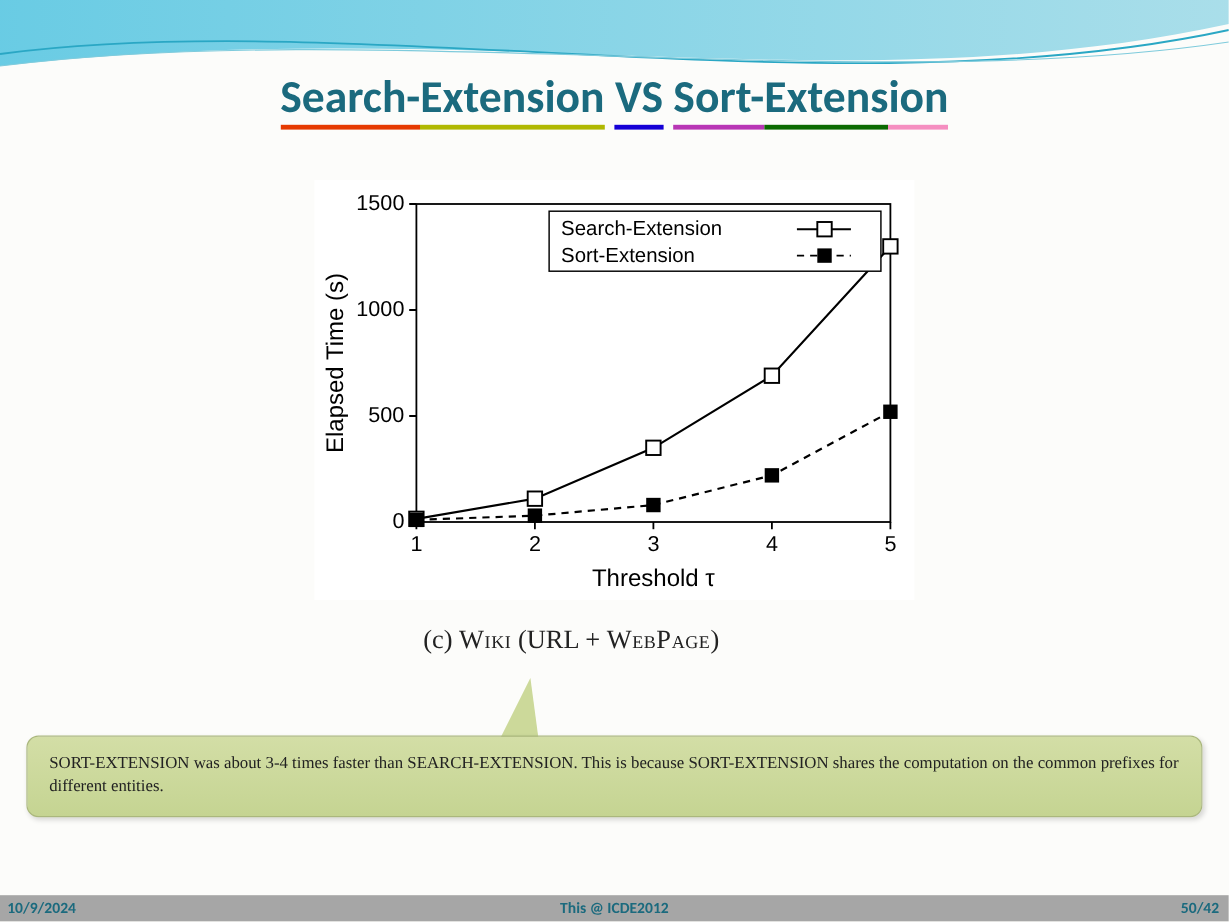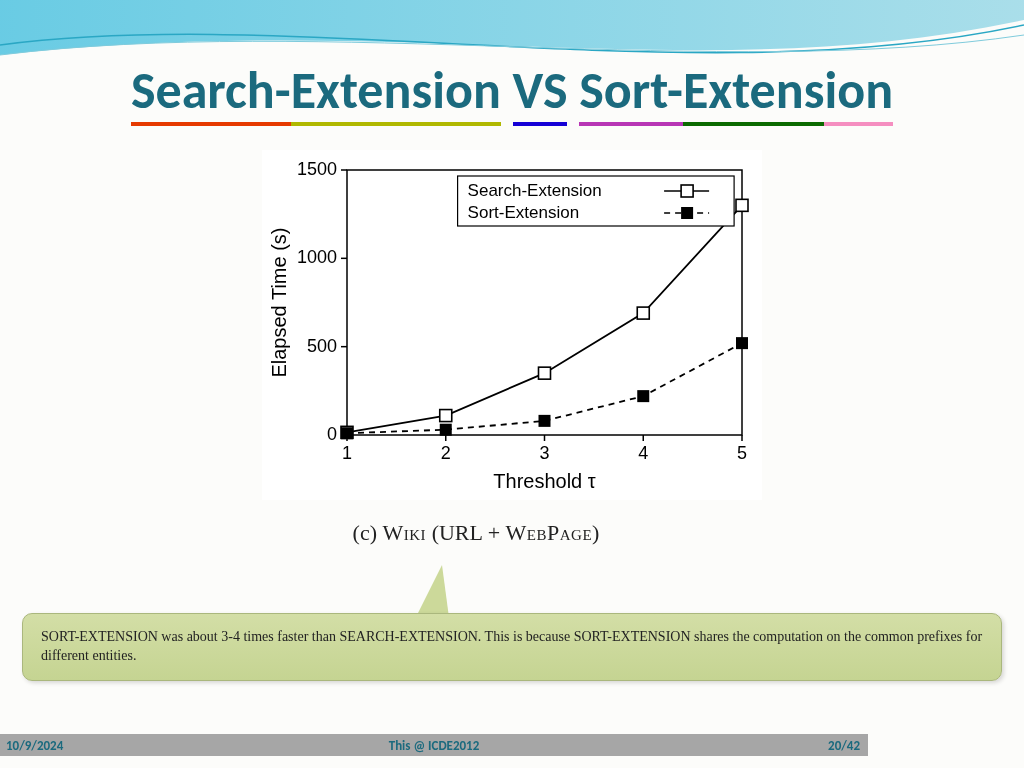--- a/index.html
+++ b/index.html
@@ -10,21 +10,21 @@
   position: relative;
   overflow: hidden;
 }
 .wave-bg {
   position: absolute; top: 0; left: 0; width: 1024px; height: 110px;
   pointer-events: none;
 }
 .title {
   position: absolute; top: 58px; left: 0; width: 1024px;
   text-align: center;
-  font-size: 52px; font-weight: bold;
+  font-size: 38px; font-weight: bold;
   color: #1b6a7e;
   font-family: 'Calibri', 'Segoe UI', sans-serif;
 }
 .title .u1 { border-bottom: 4px solid #e63a00; }
 .title .u2 { border-bottom: 4px solid #b0b800; }
 .title .u3 { border-bottom: 4px solid #1500d6; }
 .title .u4 { border-bottom: 4px solid #b836b5; }
 .title .u5 { border-bottom: 4px solid #0b6a00; }
 .title .u6 { border-bottom: 4px solid #f58ec0; }
 .chart-area {
@@ -49,21 +49,21 @@
 .callout-box {
   position: absolute; left: 0; top: 48px;
   width: 980px; padding: 14px 18px;
   background: linear-gradient(#d3dea6, #c5d492);
   border: 1px solid #aab77d; border-radius: 10px;
   font-size: 14px; line-height: 1.35; color: #222;
   font-family: Georgia, serif;
   box-shadow: 2px 2px 4px rgba(0,0,0,0.15);
 }
 .footer {
-  position: absolute; bottom: 12px; left: 0; width: 868px; height: 22px;
+  position: absolute; bottom: 0; left: 0; width: 1024px; height: 22px;
   background: #a6a6a6;
   display: flex; align-items: center;
   font-size: 13px; font-family: Calibri, sans-serif;
   font-weight: bold; color: #1b6a7e; justify-content: flex-end;
 }
 .footer .date { position: absolute; left: 6px; }
 .footer .mid  { width: 100%; text-align: center; }
 .footer .pg   { position: absolute; right: 8px; }
 svg text { font-family: Arial, sans-serif; }
 </style>
@@ -138,14 +138,14 @@
 </div>
 
 <div class="callout-wrap">
   <div class="callout-tail"></div>
   <div class="callout-box">SORT-EXTENSION was about 3-4 times faster than SEARCH-EXTENSION. This is because SORT-EXTENSION shares the computation on the common prefixes for different entities.</div>
 </div>
 
 <div class="footer">
   <span class="date">10/9/2024</span>
   <span class="mid">This @ ICDE2012</span>
-  <span class="pg">20/42</span>
+  <span class="pg">50/42</span>
 </div>
 
 </body></html>

